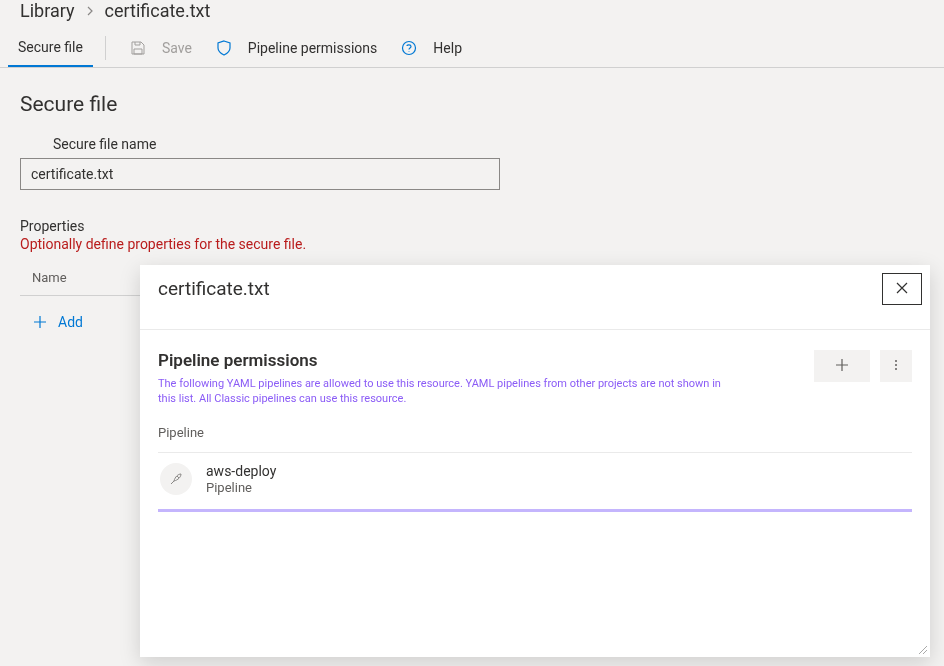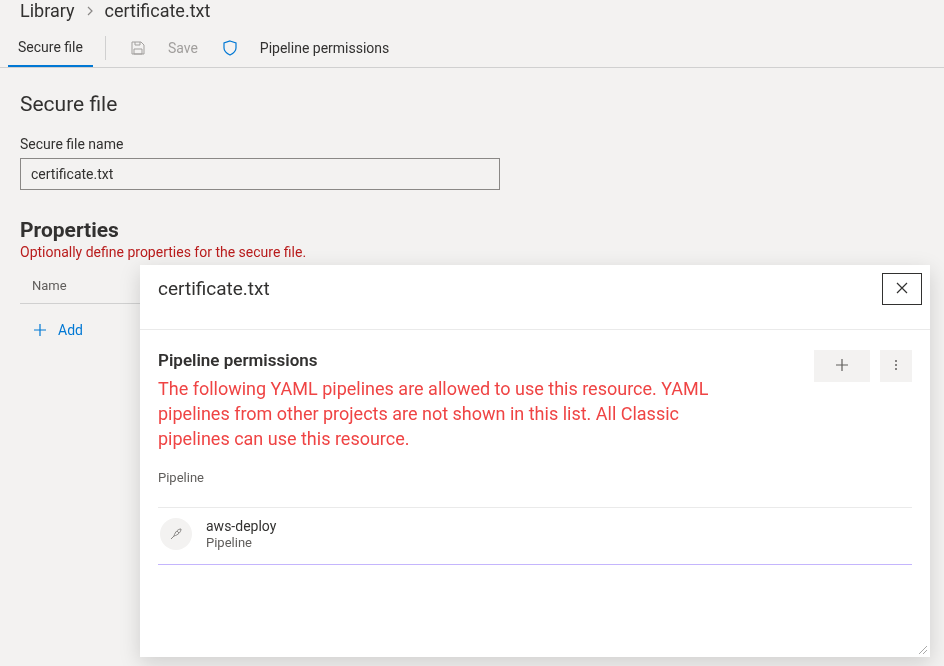--- a/index.html
+++ b/index.html
@@ -49,21 +49,21 @@
     }
     .tab-divider {
       width: 1px;
       height: 24px;
       background: #d0d0d0;
       margin: 0 12px;
     }
     .toolbar-item {
       display: flex;
       align-items: center;
-      gap: 22px;
+      gap: 16px;
       padding: 10px 12px;
       color: #323130;
       cursor: pointer;
     }
     .toolbar-item.disabled {
       color: #a19f9d;
       cursor: default;
     }
     .toolbar-icon {
       width: 16px;
@@ -76,33 +76,34 @@
       padding: 24px 20px;
     }
     .page-title {
       font-size: 21px;
       font-weight: 400;
       margin-bottom: 20px;
     }
     .field-label {
       font-size: 14px;
       margin-bottom: 6px;
+      margin-left: 33px;
     }
     .text-input {
       width: 480px;
       padding: 7px 10px;
       border: 1px solid #8a8886;
       background: #f3f2f1;
       font-size: 14px;
       color: #323130;
       font-family: inherit;
     }
     .section-title {
-      font-size: 21px;
-      font-weight: 700;
+      font-size: 14px;
+      font-weight: 400;
       margin-top: 28px;
     }
     .section-subtitle {
       font-size: 14px;
       color: #b91c1c;
       margin-top: 2px;
     }
     .table-header {
       padding: 18px 12px 10px 12px;
       border-bottom: 1px solid #d0d0d0;
@@ -164,22 +165,22 @@
       display: flex;
       justify-content: space-between;
       align-items: flex-start;
     }
     .perm-title {
       font-size: 17px;
       font-weight: 600;
       margin-bottom: 6px;
     }
     .perm-desc {
-      font-size: 18px;
-      color: #ef4444;
+      font-size: 11px;
+      color: #8b5cf6;
       max-width: 580px;
       line-height: 1.4;
     }
     .perm-actions {
       display: flex;
       gap: 10px;
     }
     .icon-btn {
       width: 32px;
       height: 32px;
@@ -191,22 +192,22 @@
     }
     .icon-btn.wide {
       width: 56px;
     }
     .col-label {
       font-size: 13px;
       color: #605e5c;
       margin-top: 18px;
     }
     .pipeline-list {
-      margin-top: 22px;
-      border-bottom: 1px solid #c4b5fd;
+      margin-top: 12px;
+      border-bottom: 3px solid #c4b5fd;
     }
     .pipeline-row {
       display: flex;
       align-items: center;
       gap: 14px;
       padding: 10px 2px 14px 2px;
       border-top: 1px solid #eaeaea;
     }
     .pipeline-icon {
       width: 32px;
@@ -259,20 +260,29 @@
     </span>
     <span>Save</span>
   </div>
   <div class="toolbar-item">
     <span class="toolbar-icon">
       <svg width="16" height="16" viewBox="0 0 16 16">
           <path d="M8 1 L14 3 V8 C14 12 8 15 8 15 C8 15 2 12 2 8 V3 Z" stroke="#0078d4" stroke-width="1.2" fill="none"></path>
         </svg>
     </span>
     <span>Pipeline permissions</span>
+  </div>
+  <div class="toolbar-item">
+    <span class="toolbar-icon">
+      <svg width="16" height="16" viewBox="0 0 16 16">
+          <circle cx="8" cy="8" r="6.5" stroke="#0078d4" stroke-width="1.2" fill="none"></circle>
+          <path d="M6 6 C6 4.5 10 4.5 10 6.5 C10 8 8 8 8 9.5 M8 11.5 L8 12" stroke="#0078d4" stroke-width="1.2" fill="none"></path>
+        </svg>
+    </span>
+    <span>Help</span>
   </div>
 </div>
 
 <div class="content">
   <div class="page-title">Secure file</div>
   <div class="field-label">Secure file name</div>
   <input class="text-input" type="text" value="certificate.txt" style="">
 
   <div class="section-title">Properties</div>
   <div class="section-subtitle">Optionally define properties for the secure file.</div>

